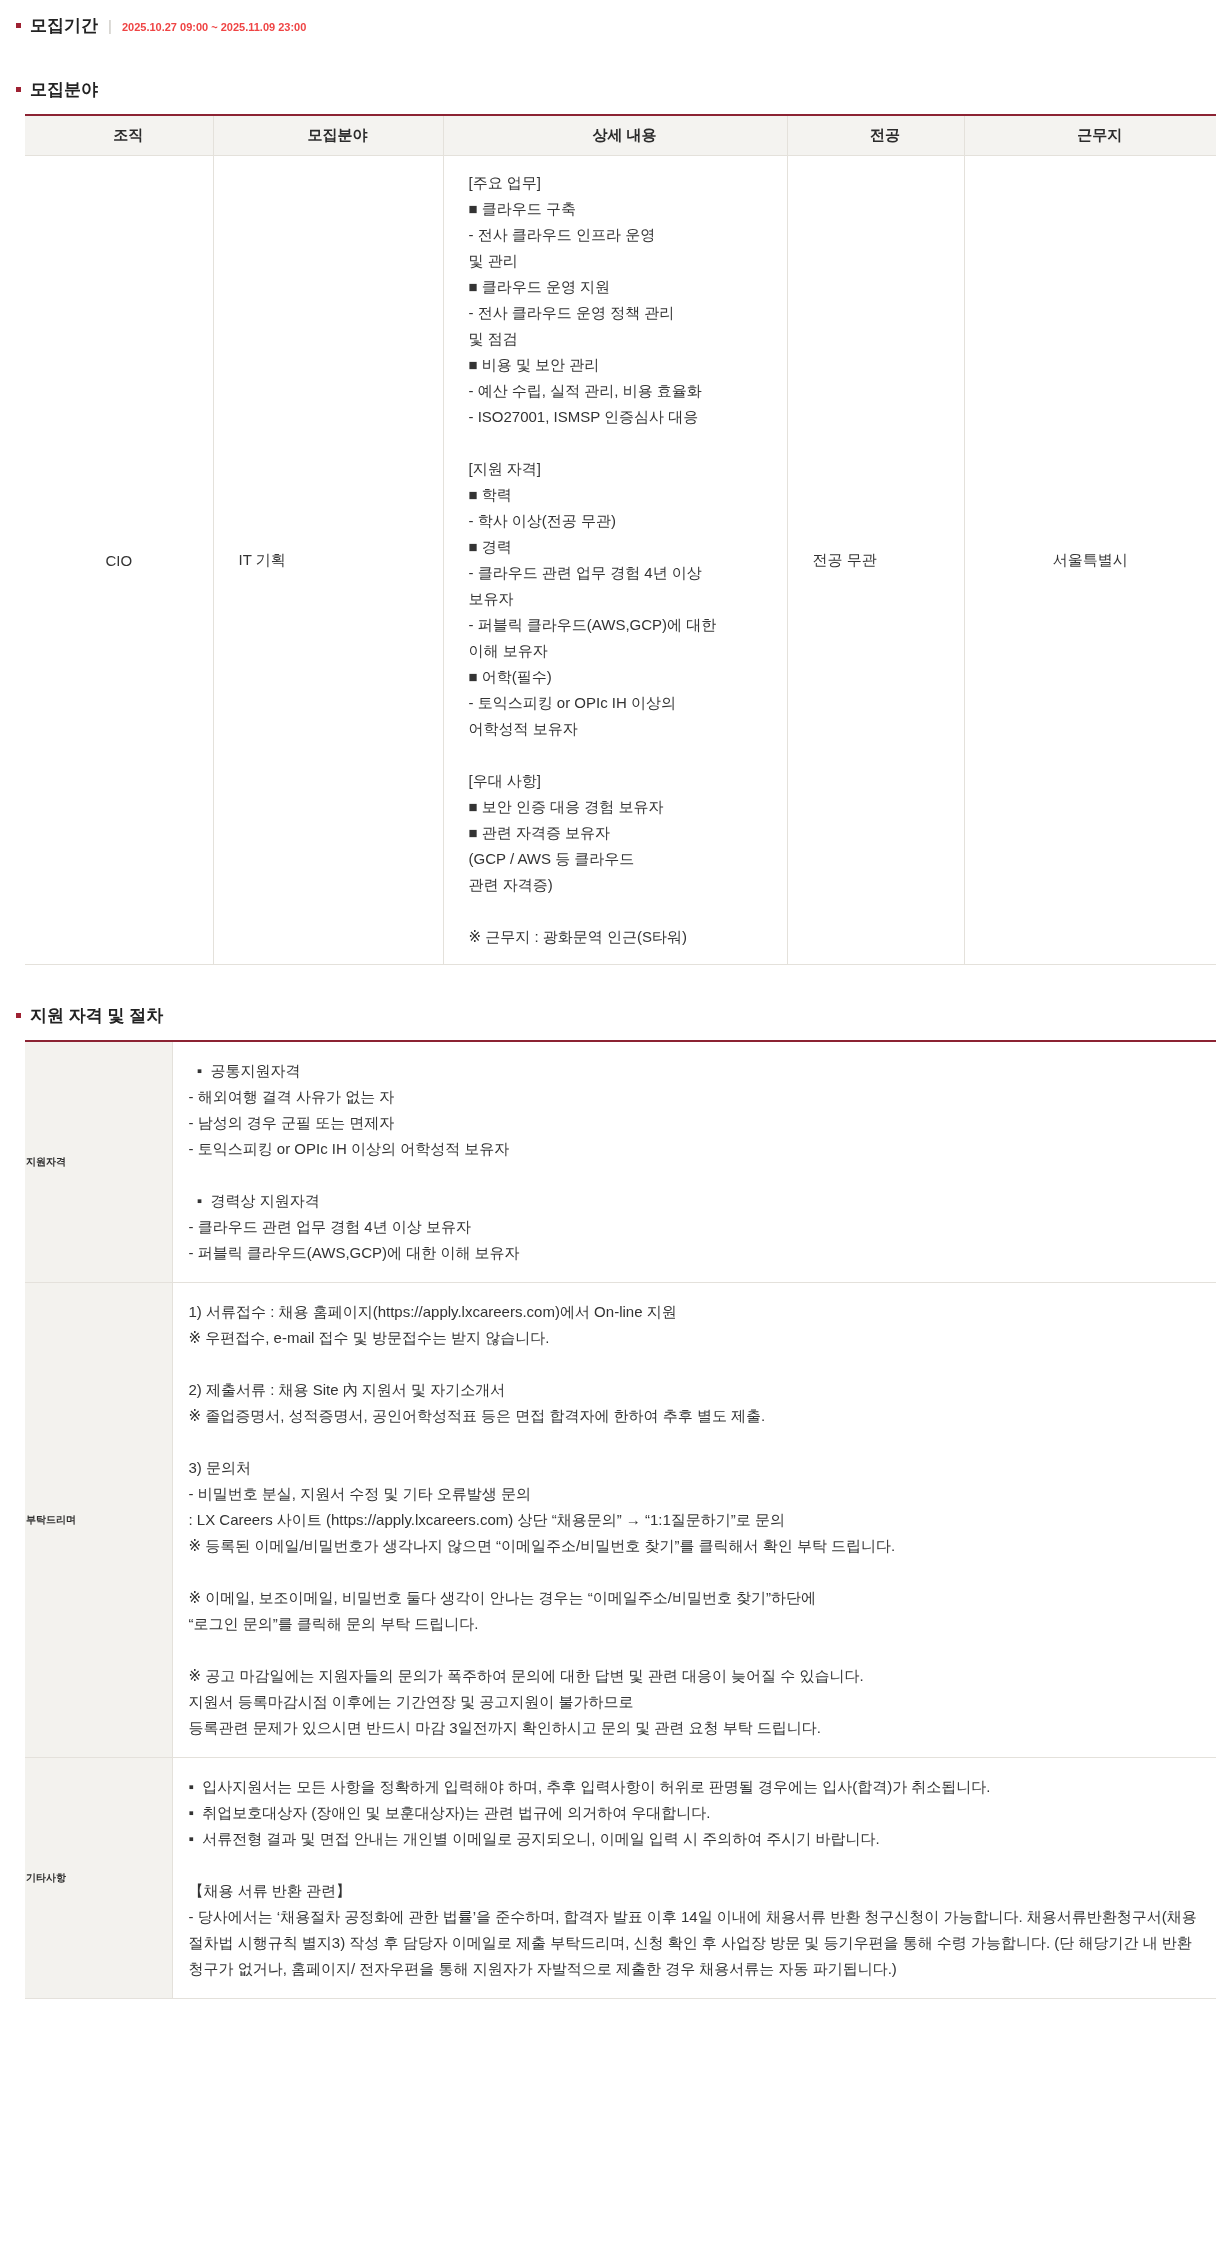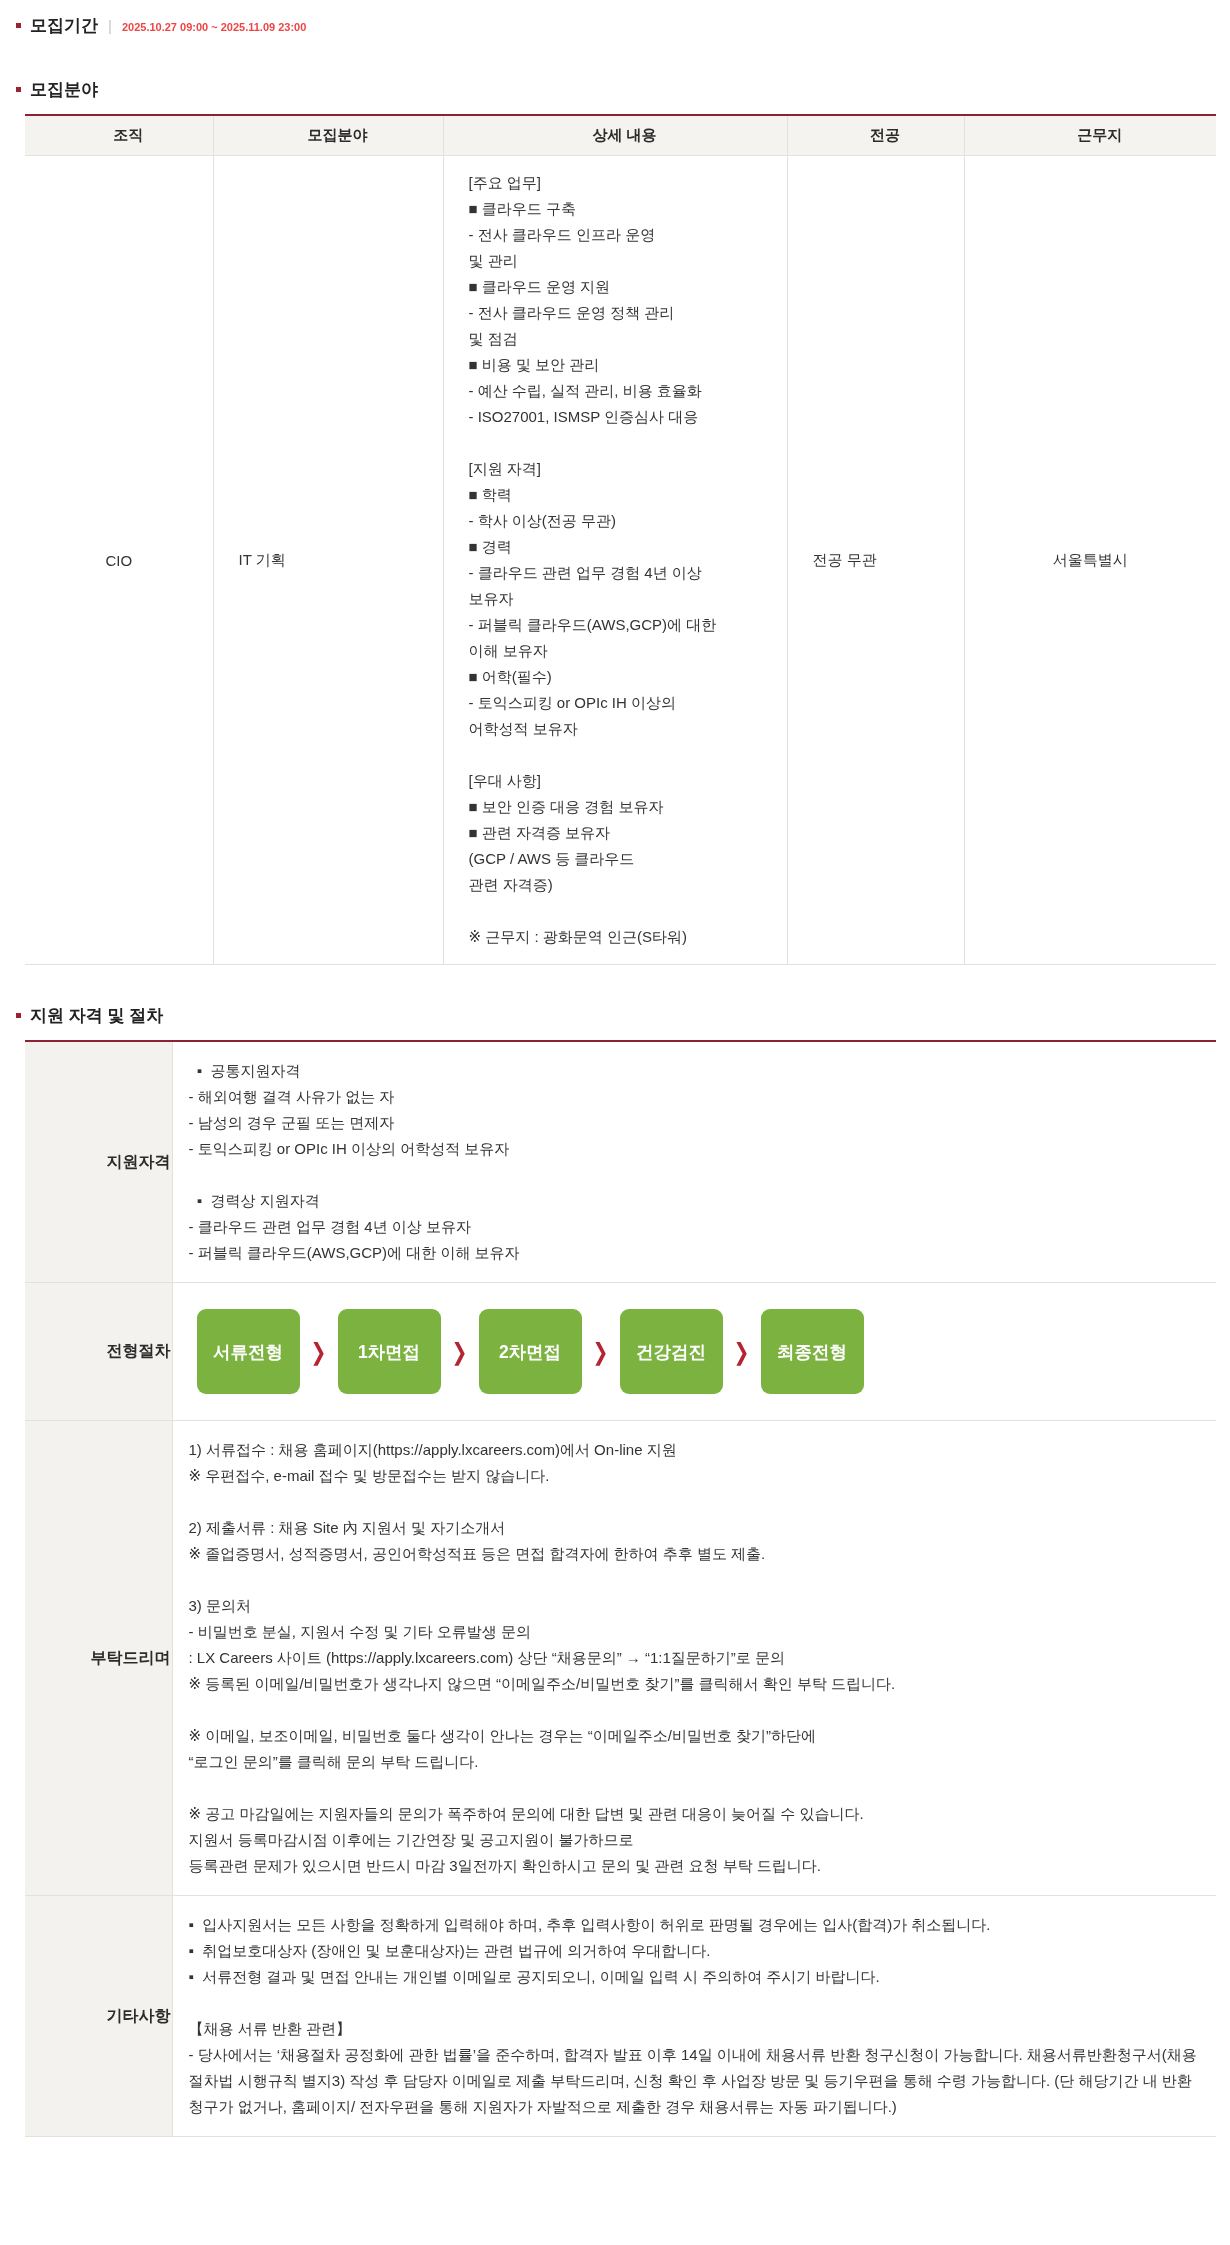--- a/index.html
+++ b/index.html
@@ -45,21 +45,21 @@
   }
   .fields tbody td{vertical-align:middle;background:#fff;padding:2px 0;}
   .c-center{text-align:center;}
   .c-left{text-align:left;padding-left:25px !important;}
   .cell-detail{line-height:26px;padding:14px 12px 14px 25px !important;}
   .pre{white-space:pre-wrap;}
 
   
   .apply th.row-label{
     background:#f3f2ee;width:147px;font-weight:700;color:#2b2b2b;
-    text-align:right;vertical-align:middle;font-size:16px;
+    text-align:left;vertical-align:middle;font-size:10px;
   }
   .apply td.row-content{
     background:#fff;text-align:left;vertical-align:middle;
     padding:16px 14px 16px 16px;line-height:26px;font-size:15px;
   }
 
   
   .process{display:flex;align-items:center;margin:10px 0 10px 8px;}
   .step{
     display:flex;align-items:center;justify-content:center;
@@ -157,36 +157,20 @@
         <td class="row-content pre">  ▪  공통지원자격
 - 해외여행 결격 사유가 없는 자
 - 남성의 경우 군필 또는 면제자
 - 토익스피킹 or OPIc IH 이상의 어학성적 보유자
 
   ▪  경력상 지원자격
 - 클라우드 관련 업무 경험 4년 이상 보유자
 - 퍼블릭 클라우드(AWS,GCP)에 대한 이해 보유자</td>
       </tr>
       <tr>
-        <th class="row-label">전형절차</th>
-        <td class="row-content">
-          <div class="process">
-            <span class="step">서류전형</span>
-            <span class="chev">❯</span>
-            <span class="step">1차면접</span>
-            <span class="chev">❯</span>
-            <span class="step">2차면접</span>
-            <span class="chev">❯</span>
-            <span class="step">건강검진</span>
-            <span class="chev">❯</span>
-            <span class="step">최종전형</span>
-          </div>
-        </td>
-      </tr>
-      <tr>
         <th class="row-label">부탁드리며</th>
         <td class="row-content pre">1) 서류접수 : 채용 홈페이지(https://apply.lxcareers.com)에서 On-line 지원
 ※ 우편접수, e-mail 접수 및 방문접수는 받지 않습니다.
 
 2) 제출서류 : 채용 Site 內 지원서 및 자기소개서
 ※ 졸업증명서, 성적증명서, 공인어학성적표 등은 면접 합격자에 한하여 추후 별도 제출.
 
 3) 문의처
 - 비밀번호 분실, 지원서 수정 및 기타 오류발생 문의
 : LX Careers 사이트 (https://apply.lxcareers.com) 상단 “채용문의” → “1:1질문하기”로 문의

